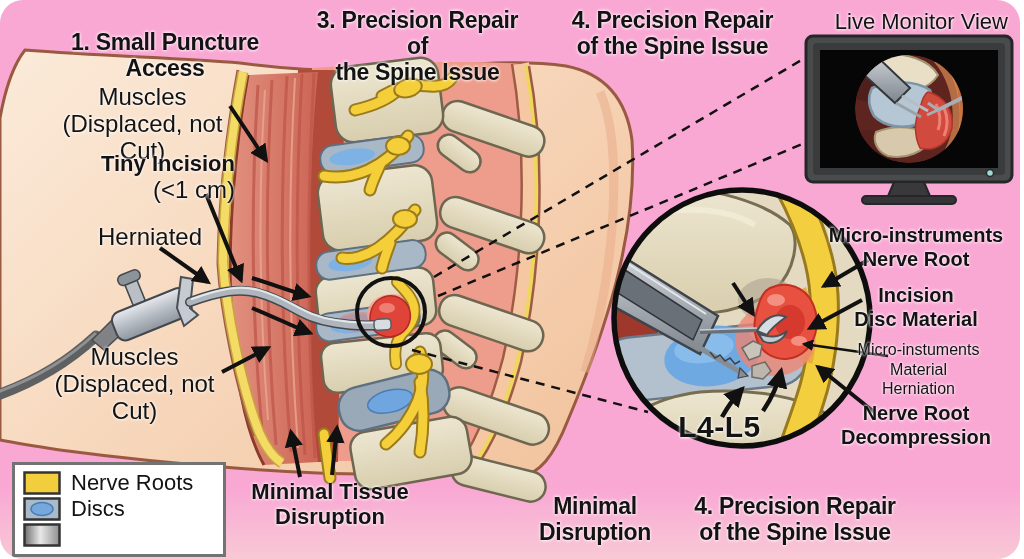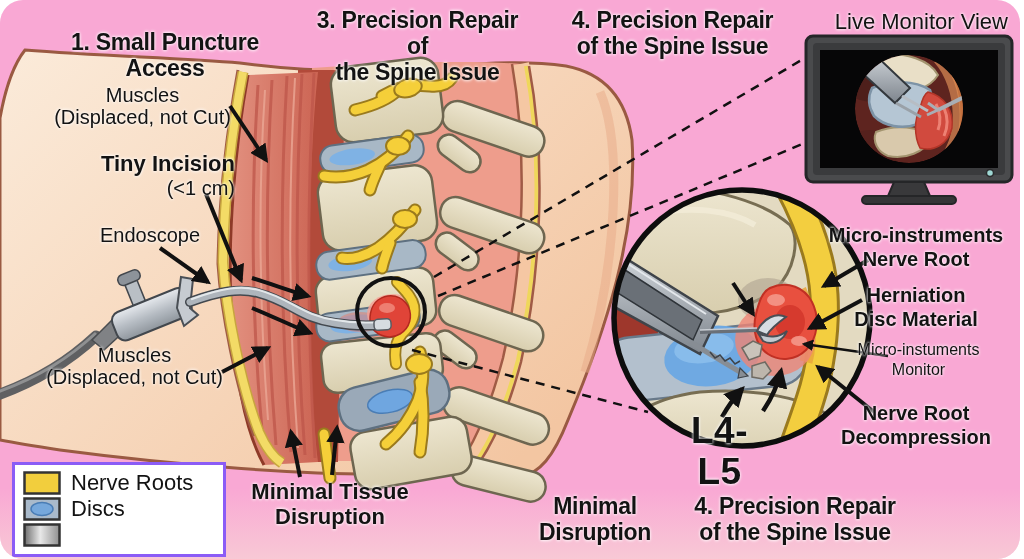--- a/index.html
+++ b/index.html
@@ -3,27 +3,27 @@
 <meta charset="utf-8">
 <style>
   html,body{margin:0;padding:0;background:#fff;}
   .stage{position:relative;width:1020px;height:559px;overflow:hidden;background:#f9a8d4;
          font-family:"Liberation Sans",sans-serif;color:#131313;border-radius:23px;}
   .stage svg.art{position:absolute;left:0;top:0;}
   .lbl{position:absolute;text-align:center;line-height:1.12;
        text-shadow:0 1px 3px rgba(255,255,255,.85),0 -1px 3px rgba(255,255,255,.85);}
   .h-step{font-size:23px;font-weight:700;letter-spacing:-.3px;}
   .h-mon{font-size:22px;text-align:right;}
-  .anat{font-size:20px;}
+  .anat{font-size:24px;}
   .anat-b{font-size:22px;font-weight:700;}
   .side-b{font-size:20px;font-weight:700;line-height:1.18;}
   .side-r{font-size:16px;line-height:1.22;}
-  .l4l5{font-size:37px;font-weight:700;letter-spacing:.5px;}
+  .l4l5{font-size:30px;font-weight:700;letter-spacing:.5px;}
   .legend{position:absolute;left:12px;top:462px;width:214px;background:#fff;
-          border:3px solid #8b5cf6;padding:5px 8px 6px 8px;box-sizing:border-box;}
+          border:3px solid #737373;padding:5px 8px 6px 8px;box-sizing:border-box;}
   .legend-row{display:flex;align-items:center;gap:10px;height:26px;}
   .legend-row .txt{font-size:22px;line-height:1;white-space:nowrap;}
   .sw{flex:0 0 auto;display:block;}
 </style>
 </head>
 <body>
 
 <div class="stage">
 
 <svg class="art" width="1024" height="559" viewBox="0 0 1024 559">
@@ -338,21 +338,21 @@
   <div>Muscles</div>
   <div>(Displaced, not Cut)</div>
 </div>
 
 <div class="lbl" style="left:55px;top:152px;width:180px;text-align:right;">
   <div class="anat-b">Tiny Incision</div>
   <div class="anat">(&lt;1 cm)</div>
 </div>
 
 <div class="lbl anat" style="left:60px;top:224px;width:180px;">
-  <span>Endoscope</span>
+  <span>Herniated</span>
 </div>
 
 <div class="lbl anat" style="left:32px;top:344px;width:205px;">
   <div>Muscles</div>
   <div>(Displaced, not Cut)</div>
 </div>
 
 <div class="lbl anat-b" style="left:235px;top:480px;width:190px;">
   <div>Minimal Tissue</div>
   <div>Disruption</div>
@@ -361,27 +361,28 @@
 <div class="lbl l4l5" style="left:672px;top:410px;width:95px;">
   <span>L4-L5</span>
 </div>
 
 <div class="lbl side-b" style="right:10px;top:224px;width:188px;">
   <div>Micro-instruments</div>
   <div>Nerve Root</div>
 </div>
 
 <div class="lbl side-b" style="right:10px;top:284px;width:188px;">
-  <div>Herniation</div>
+  <div>Incision</div>
   <div>Disc Material</div>
 </div>
 
 <div class="lbl side-r" style="right:14px;top:340px;width:175px;">
   <div>Micro-instuments</div>
-  <div>Monitor</div>
+  <div>Material</div>
+  <div>Herniation</div>
 </div>
 
 <div class="lbl side-b" style="right:10px;top:402px;width:188px;">
   <div>Nerve Root</div>
   <div>Decompression</div>
 </div>
 
 <div class="lbl h-step" style="left:495px;top:494px;width:200px;">
   <div>Minimal Disruption</div>
 </div>

